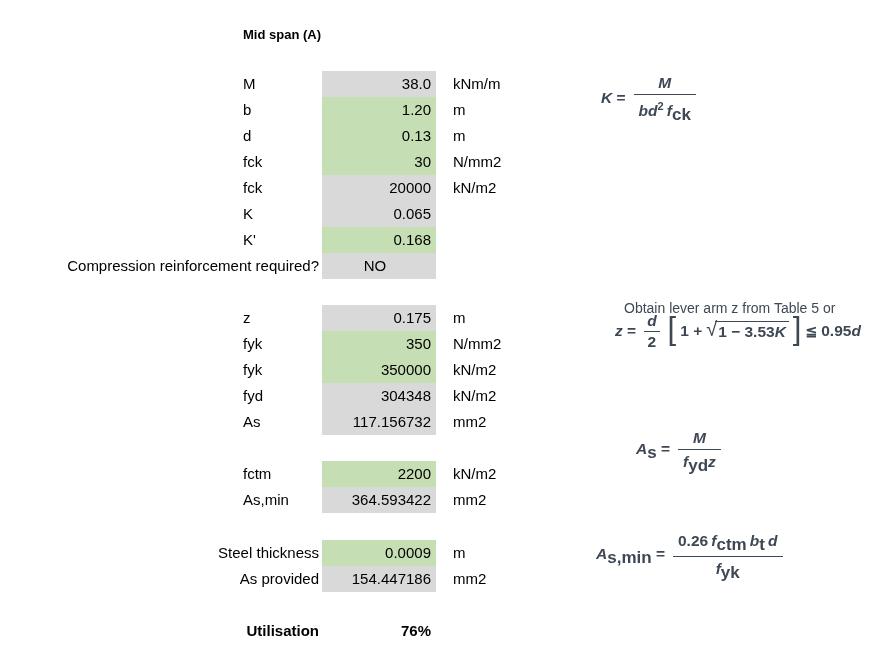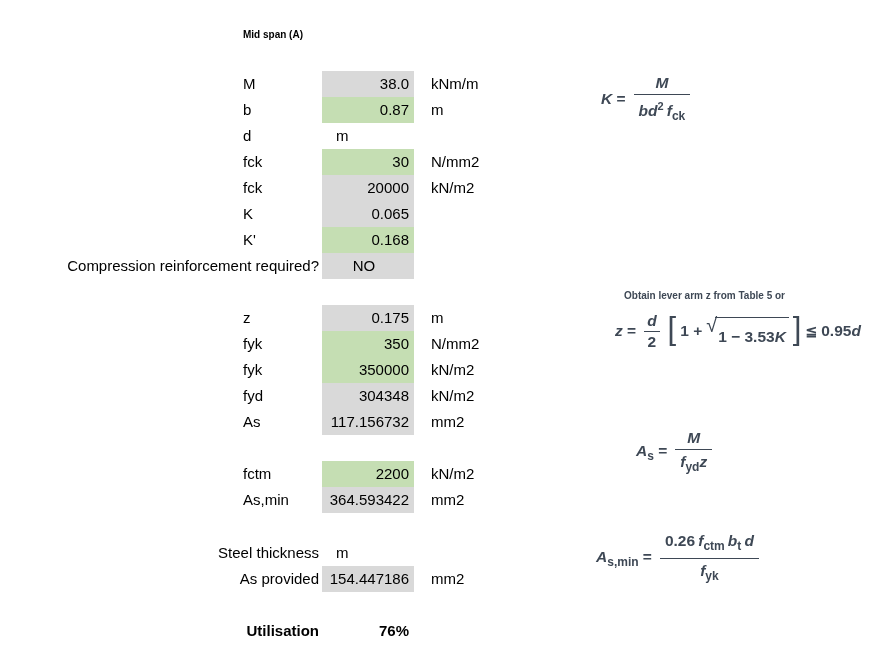--- a/index.html
+++ b/index.html
@@ -4,81 +4,82 @@
 <style>
   html,body{margin:0;padding:0;}
   body{
     width:880px;height:654px;position:relative;overflow:hidden;
     background:#ffffff;
     font-family:"Liberation Sans",sans-serif;
     color:#000;
   }
   .title{
     position:absolute;left:243px;top:26px;
-    font-size:10px;font-weight:700;line-height:18px;
+    font-size:13px;font-weight:700;line-height:18px;
   }
   .section{position:absolute;left:0;width:880px;}
   .row{display:flex;height:26px;line-height:26px;font-size:15px;}
   .row.bold{font-weight:700;}
   .lab{width:319px;box-sizing:border-box;white-space:nowrap;}
   .lab.left{text-align:left;padding-left:243px;}
   .lab.right{text-align:right;}
   .val{
-    width:92px;margin-left:3px;box-sizing:border-box;
+    width:114px;margin-left:3px;box-sizing:border-box;
     text-align:right;padding-right:5px;white-space:nowrap;
   }
   .val.center{text-align:center;padding-right:8px;}
   .bg-gray{background:var(--cell-gray,#d9d9d9);}
   .bg-green{background:var(--cell-green,#c5deb3);}
   .bg-none{background:transparent;}
   .unit{margin-left:17px;white-space:nowrap;}
 
   
   .formula{
     position:absolute;display:flex;align-items:center;gap:8px;
     color:var(--formula-ink,#3e4855);
     font-size:15.5px;font-weight:600;white-space:nowrap;
   }
   .formula i{font-style:italic;}
-  .formula sub{font-size:12px;vertical-align:-4px;letter-spacing:0;}
+  .formula sub{font-size:17px;vertical-align:-4px;letter-spacing:0;}
   .formula sup{font-size:11px;vertical-align:6px;}
   .frac{display:inline-flex;flex-direction:column;align-items:center;}
   .fnum,.fden{padding:0 5px;line-height:19px;}
   .fbar{align-self:stretch;height:1.7px;background:currentColor;margin:1.5px 0;}
   .frac.small .fnum,.frac.small .fden{padding:0 3px;line-height:16px;}
   .f-inline{display:inline-flex;align-items:center;gap:4px;}
   .bigbracket{font-size:31px;font-weight:400;line-height:0.85;transform:translateY(-2px);}
   .sqrt{display:inline-flex;align-items:flex-start;}
   .radsign{font-size:20px;font-weight:500;line-height:1;transform:translateY(-2px);margin-right:-2px;}
-  .radicand{border-top:1.7px solid currentColor;padding:10px 3px 0 3px;line-height:17px;}
+  .radicand{border-top:1.7px solid currentColor;padding:1px 3px 0 3px;line-height:17px;}
   .leq{font-size:14px;font-weight:700;}
   .note{
-    position:absolute;left:624px;top:290px;
+    position:absolute;left:624px;top:300px;
     color:var(--formula-ink,#3e4855);
-    font-size:10px;font-weight:700;white-space:nowrap;
+    font-size:14px;font-weight:400;white-space:nowrap;
   }
 </style>
 </head>
 <body>
 
 <div class="title">Mid span (A)</div>
 
 <div class="section" id="section-1" style="top:71px">
     <div class="row">
       <div class="lab left">M</div>
       <div class="val bg-gray">38.0</div>
       <div class="unit">kNm/m</div>
     </div>
     <div class="row">
       <div class="lab left">b</div>
-      <div class="val bg-green">0.87</div>
+      <div class="val bg-green">1.20</div>
       <div class="unit">m</div>
     </div>
     <div class="row">
       <div class="lab left">d</div>
+      <div class="val bg-green">0.13</div>
       <div class="unit">m</div>
     </div>
     <div class="row">
       <div class="lab left">fck</div>
       <div class="val bg-green">30</div>
       <div class="unit">N/mm2</div>
     </div>
     <div class="row">
       <div class="lab left">fck</div>
       <div class="val bg-gray">20000</div>
@@ -135,20 +136,21 @@
     </div>
     <div class="row">
       <div class="lab left">As,min</div>
       <div class="val bg-gray">364.593422</div>
       <div class="unit">mm2</div>
     </div>
   </div>
 <div class="section" id="section-4" style="top:540px">
     <div class="row">
       <div class="lab right">Steel thickness</div>
+      <div class="val bg-green">0.0009</div>
       <div class="unit">m</div>
     </div>
     <div class="row">
       <div class="lab right">As provided</div>
       <div class="val bg-gray">154.447186</div>
       <div class="unit">mm2</div>
     </div>
   </div>
 <div class="section" id="section-5" style="top:618px">
     <div class="row bold">

